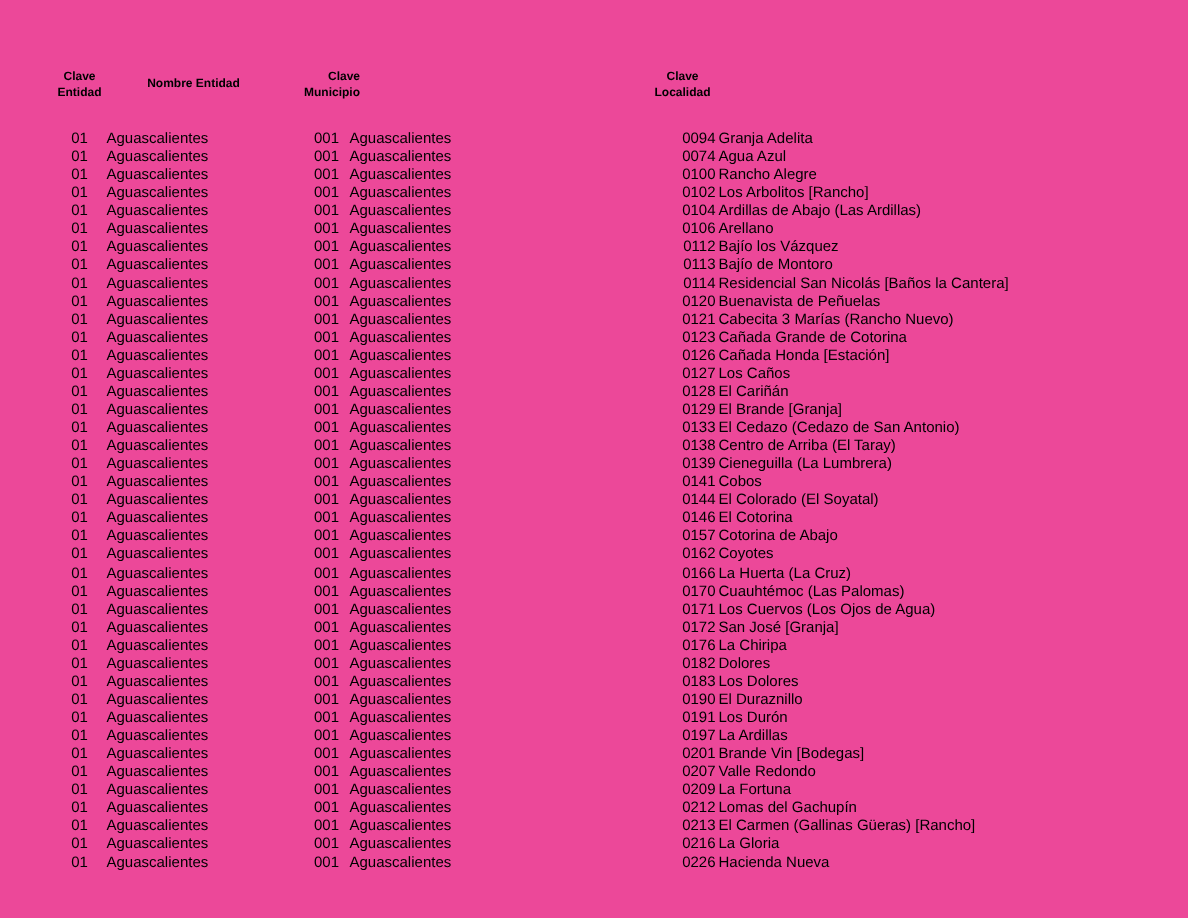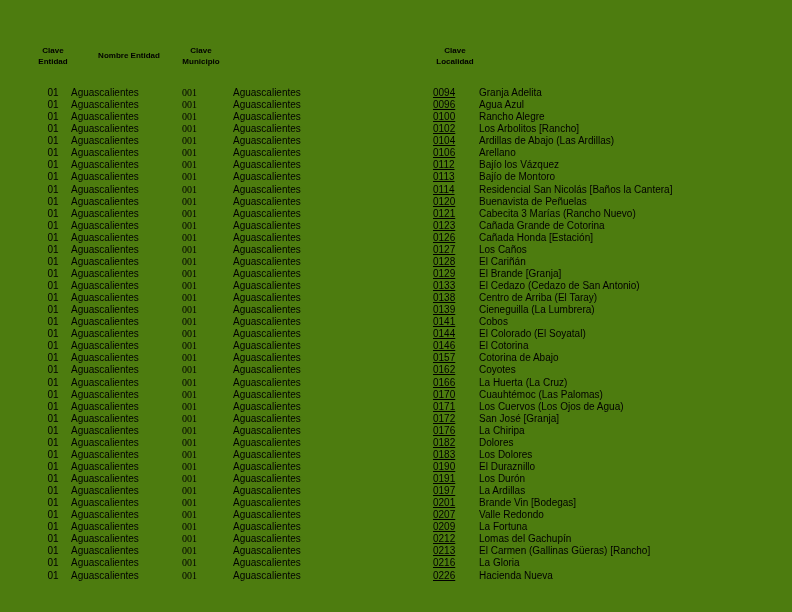--- a/index.html
+++ b/index.html
@@ -7,41 +7,41 @@
   body {
     background: #ffffff;
     color: #000000;
     font-family: "Liberation Sans", sans-serif;
     position: relative;
     overflow: hidden;
   }
   .page {
     position: absolute;
     inset: 0;
-    background: #4d7c0f;
+    background: #ec4899;
   }
   
   .thead {
     position: absolute;
     top: 46px;
     left: 0;
     width: 792px;
     height: 26px;
     font-weight: bold;
     font-size: 8px;
     line-height: 10.5px;
   }
   .th {
     position: absolute;
     text-align: center;
     word-wrap: break-word;
   }
   .th-ce { left: 31px;  width: 44px;  top: 0; }
   .th-ne { left: 71px;  width: 116px; top: 5px; }
-  .th-cm { left: 176px; width: 50px;  top: 0; }
+  .th-cm { left: 190px; width: 50px;  top: 0; text-align: right; }
   .th-nm { left: 233px; width: 234px; top: 5px; }
   .th-cl { left: 431px; width: 48px;  top: 0; }
   .th-nl { left: 479px; width: 274px; top: 5px; }
   
   .tbody {
     position: absolute;
     top: 87px;
     left: 0;
     width: 792px;
     font-size: 10px;
@@ -51,23 +51,23 @@
     height: 12.07px;
     line-height: 12.07px;
   }
   .c {
     position: absolute;
     top: 0;
     white-space: nowrap;
   }
   .c-ce { left: 31px;  width: 44px; text-align: center; }
   .c-ne { left: 71px; }
-  .c-cm { left: 182px; width: 44px; text-align: left; font-family: Liberation Serif, serif; }
+  .c-cm { left: 182px; width: 44px; text-align: right; }
   .c-nm { left: 233px; }
-  .c-cl { left: 433px; width: 44px; text-align: left; text-decoration: underline; }
+  .c-cl { left: 433px; width: 44px; text-align: right; }
   .c-nl { left: 479px; }
 </style>
 </head>
 <body>
 
 <div class="page">
 
   <div class="thead">
     <div class="th th-ce">Clave Entidad</div>
     <div class="th th-ne">Nombre Entidad</div>
@@ -82,21 +82,21 @@
       <span class="c c-cm">001</span>
       <span class="c c-nm">Aguascalientes</span>
       <span class="c c-cl">0094</span>
       <span class="c c-nl">Granja Adelita</span>
     </div>
       <div class="row">
       <span class="c c-ce">01</span>
       <span class="c c-ne">Aguascalientes</span>
       <span class="c c-cm">001</span>
       <span class="c c-nm">Aguascalientes</span>
-      <span class="c c-cl">0096</span>
+      <span class="c c-cl">0074</span>
       <span class="c c-nl">Agua Azul</span>
     </div>
       <div class="row">
       <span class="c c-ce">01</span>
       <span class="c c-ne">Aguascalientes</span>
       <span class="c c-cm">001</span>
       <span class="c c-nm">Aguascalientes</span>
       <span class="c c-cl">0100</span>
       <span class="c c-nl">Rancho Alegre</span>
     </div>

